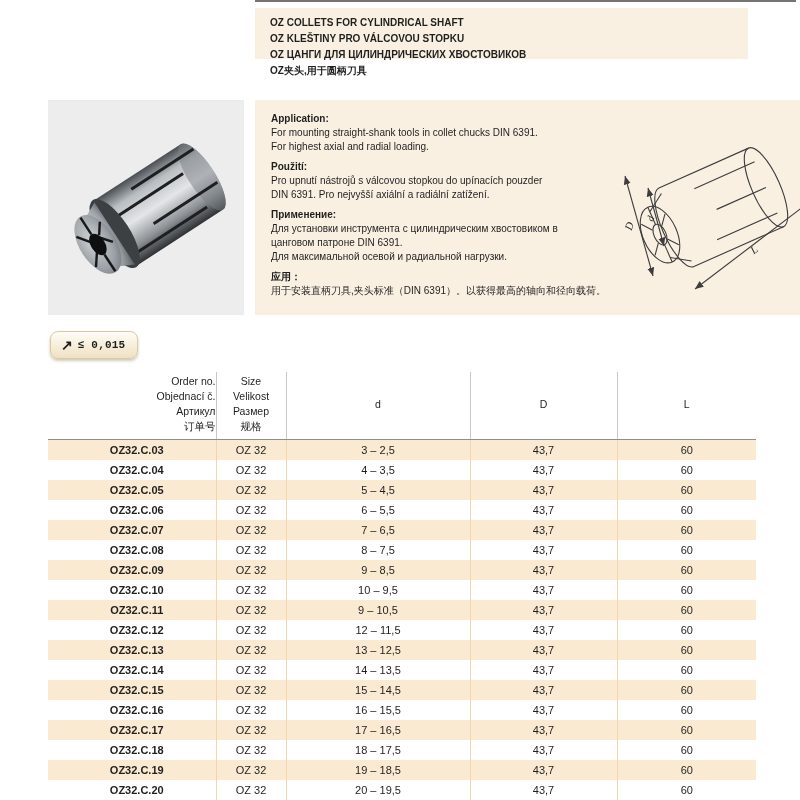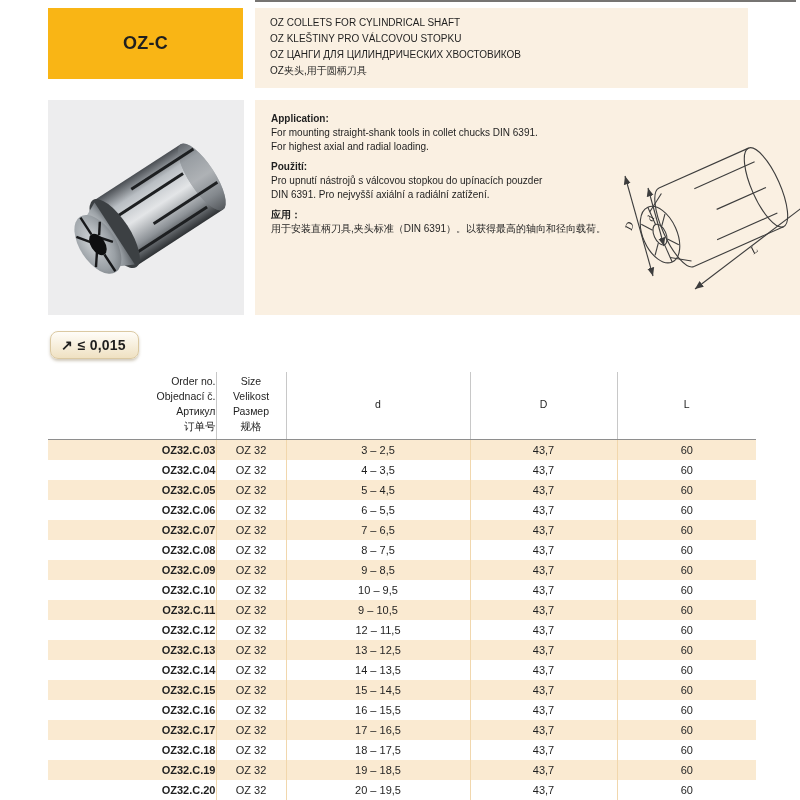--- a/index.html
+++ b/index.html
@@ -20,23 +20,23 @@
 
   .top-rule{position:absolute;left:255px;top:0;width:541px;height:2px;background:#767472;}
 
   
   .code-box{
     position:absolute;left:48px;top:8px;width:195px;height:71px;
     background:var(--yellow);display:flex;align-items:center;justify-content:center;
     font-weight:bold;font-size:18px;letter-spacing:.2px;
   }
   .title-box{
-    position:absolute;left:255px;top:8px;width:493px;height:80px;
+    position:absolute;left:255px;top:8px;width:493px;height:51px;
     background:var(--cream);box-sizing:border-box;padding:7px 0 0 15px;
-    font-weight:normal;font-size:10px;line-height:16px;
+    font-weight:bold;font-size:10px;line-height:16px;
   }
 
   
   .photo-box{position:absolute;left:48px;top:100px;width:196px;height:215px;background:#EDEDEE;}
   .app-box{
     position:absolute;left:255px;top:100px;width:572px;height:215px;
     background:var(--cream);box-sizing:border-box;padding:12px 0 0 16px;
     font-size:10px;line-height:14px;
   }
   .app-section{margin-bottom:6px;}
@@ -46,21 +46,21 @@
   
   .badge{
     position:absolute;left:50px;top:331px;height:26px;
     border-radius:8px;border:1px solid #DBC9A2;
     background:linear-gradient(#FFFDF8,#EFE1C2);
     box-shadow:0 2px 3px rgba(120,100,60,.35);
     display:inline-flex;align-items:center;gap:5px;padding:0 12px 0 10px;
     font-weight:bold;
   }
   .badge .arr{font-size:14px;line-height:1;}
-  .badge .val{font-size:14px;letter-spacing:.2px;}
+  .badge .val{font-size:11px;letter-spacing:.2px;font-family:Liberation Mono, monospace;}
 
   
   table.spec{
     position:absolute;left:48px;top:372px;width:708px;
     border-collapse:collapse;table-layout:fixed;
   }
   table.spec thead th{
     font-weight:normal;font-size:10.5px;line-height:15px;
     vertical-align:top;
     padding:2px 0 5px 0;
@@ -68,35 +68,32 @@
     border-bottom:1px solid var(--hdrline);
     height:58px;box-sizing:border-box;
   }
   table.spec thead th.mid{vertical-align:middle;}
   table.spec thead th.left{text-align:right;padding-left:10px;}
   table.spec thead th:last-child{border-right:none;}
   table.spec tbody td{
     height:20px;font-size:11px;text-align:center;
     border-right:1px solid var(--tan);padding:0;
   }
-  table.spec tbody td:first-child{text-align:right;padding-left:10px;font-weight:bold;}
+  table.spec tbody td:first-child{text-align:center;padding-left:10px;font-weight:bold;}
   table.spec tbody td:last-child{border-right:none;}
   table.spec tbody tr.hl{background:var(--rowhl);}
   table.spec tbody tr:last-child td{border-bottom:1px solid var(--tan);}
 </style>
 </head>
 <body>
 
 <div class="page">
 
   <div class="top-rule"></div>
 
-  <div class="code-box">
-    <span>OZ-C</span>
-  </div>
   <div class="title-box">
     <div>OZ COLLETS FOR CYLINDRICAL SHAFT</div>
     <div>OZ KLEŠTINY PRO VÁLCOVOU STOPKU</div>
     <div>OZ ЦАНГИ ДЛЯ ЦИЛИНДРИЧЕСКИХ ХВОСТОВИКОВ</div>
     <div>OZ夹头,用于圆柄刀具</div>
   </div>
 
   <div class="photo-box">
     <svg width="196" height="215" viewBox="0 0 196 215" aria-hidden="true">
       <defs>
@@ -143,20 +140,26 @@
           <div class="app-heading">Application:</div>
           <div>For mounting straight-shank tools in collet chucks DIN 6391.</div>
           <div>For highest axial and radial loading.</div>
         </div>
         <div class="app-section">
           <div class="app-heading">Použití:</div>
           <div>Pro upnutí nástrojů s válcovou stopkou do upínacích pouzder</div>
           <div>DIN 6391. Pro nejvyšší axiální a radiální zatížení.</div>
         </div>
         <div class="app-section">
+          <div class="app-heading">Применение:</div>
+          <div>Для установки инструмента с цилиндрическим хвостовиком в</div>
+          <div>цанговом патроне DIN 6391.</div>
+          <div>Для максимальной осевой и радиальной нагрузки.</div>
+        </div>
+        <div class="app-section">
           <div class="app-heading">应用：</div>
           <div>用于安装直柄刀具,夹头标准（DIN 6391）。以获得最高的轴向和径向载荷。</div>
         </div>
       </div>
 
     <svg class="diagram" width="220" height="172" viewBox="0 0 220 172" aria-hidden="true">
       <defs>
         <marker id="dim-arrow" viewBox="0 0 10 10" refX="9" refY="5" markerWidth="8.5" markerHeight="8.5" orient="auto-start-reverse">
           <path d="M0,1.2 L9,5 L0,8.8 z" fill="#3d3d3d"></path>
         </marker>

